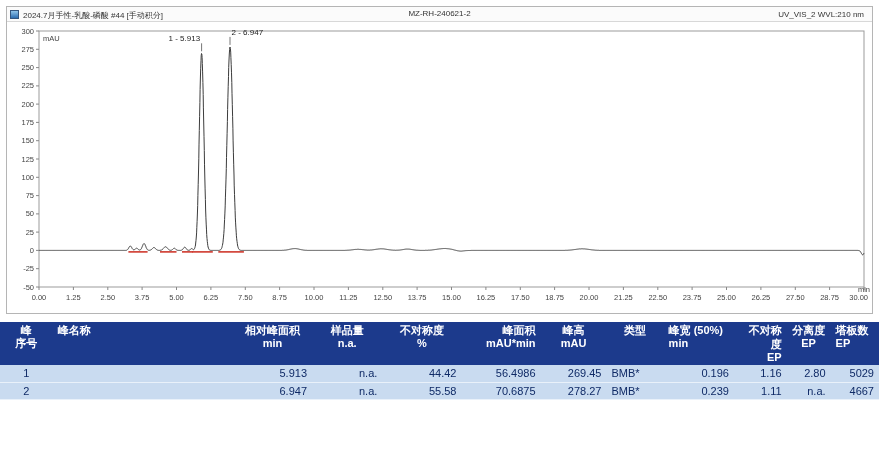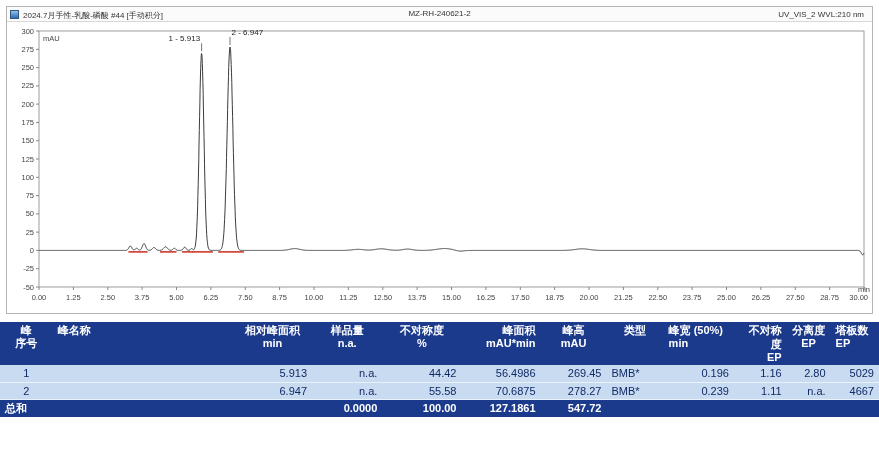--- a/index.html
+++ b/index.html
@@ -233,29 +233,16 @@
           <td style="text-align:right">n.a.</td>
           <td style="text-align:right">55.58</td>
           <td style="text-align:right">70.6875</td>
           <td style="text-align:right">278.27</td>
           <td style="text-align:left">BMB*</td>
           <td style="text-align:right">0.239</td>
           <td style="text-align:right">1.11</td>
           <td style="text-align:right">n.a.</td>
           <td style="text-align:right">4667</td>
         </tr>
-        <tr class="sum-row">
-          <td colspan="2" class="sum-label">总和</td>
-          <td style="text-align:right">&nbsp;</td>
-          <td style="text-align:right">0.0000</td>
-          <td style="text-align:right">100.00</td>
-          <td style="text-align:right">127.1861</td>
-          <td style="text-align:right">547.72</td>
-          <td style="text-align:left">&nbsp;</td>
-          <td style="text-align:right">&nbsp;</td>
-          <td style="text-align:right">&nbsp;</td>
-          <td style="text-align:right">&nbsp;</td>
-          <td style="text-align:right">&nbsp;</td>
-        </tr>
       </tbody>
     </table>
 
 </div>
 
 </body></html>

